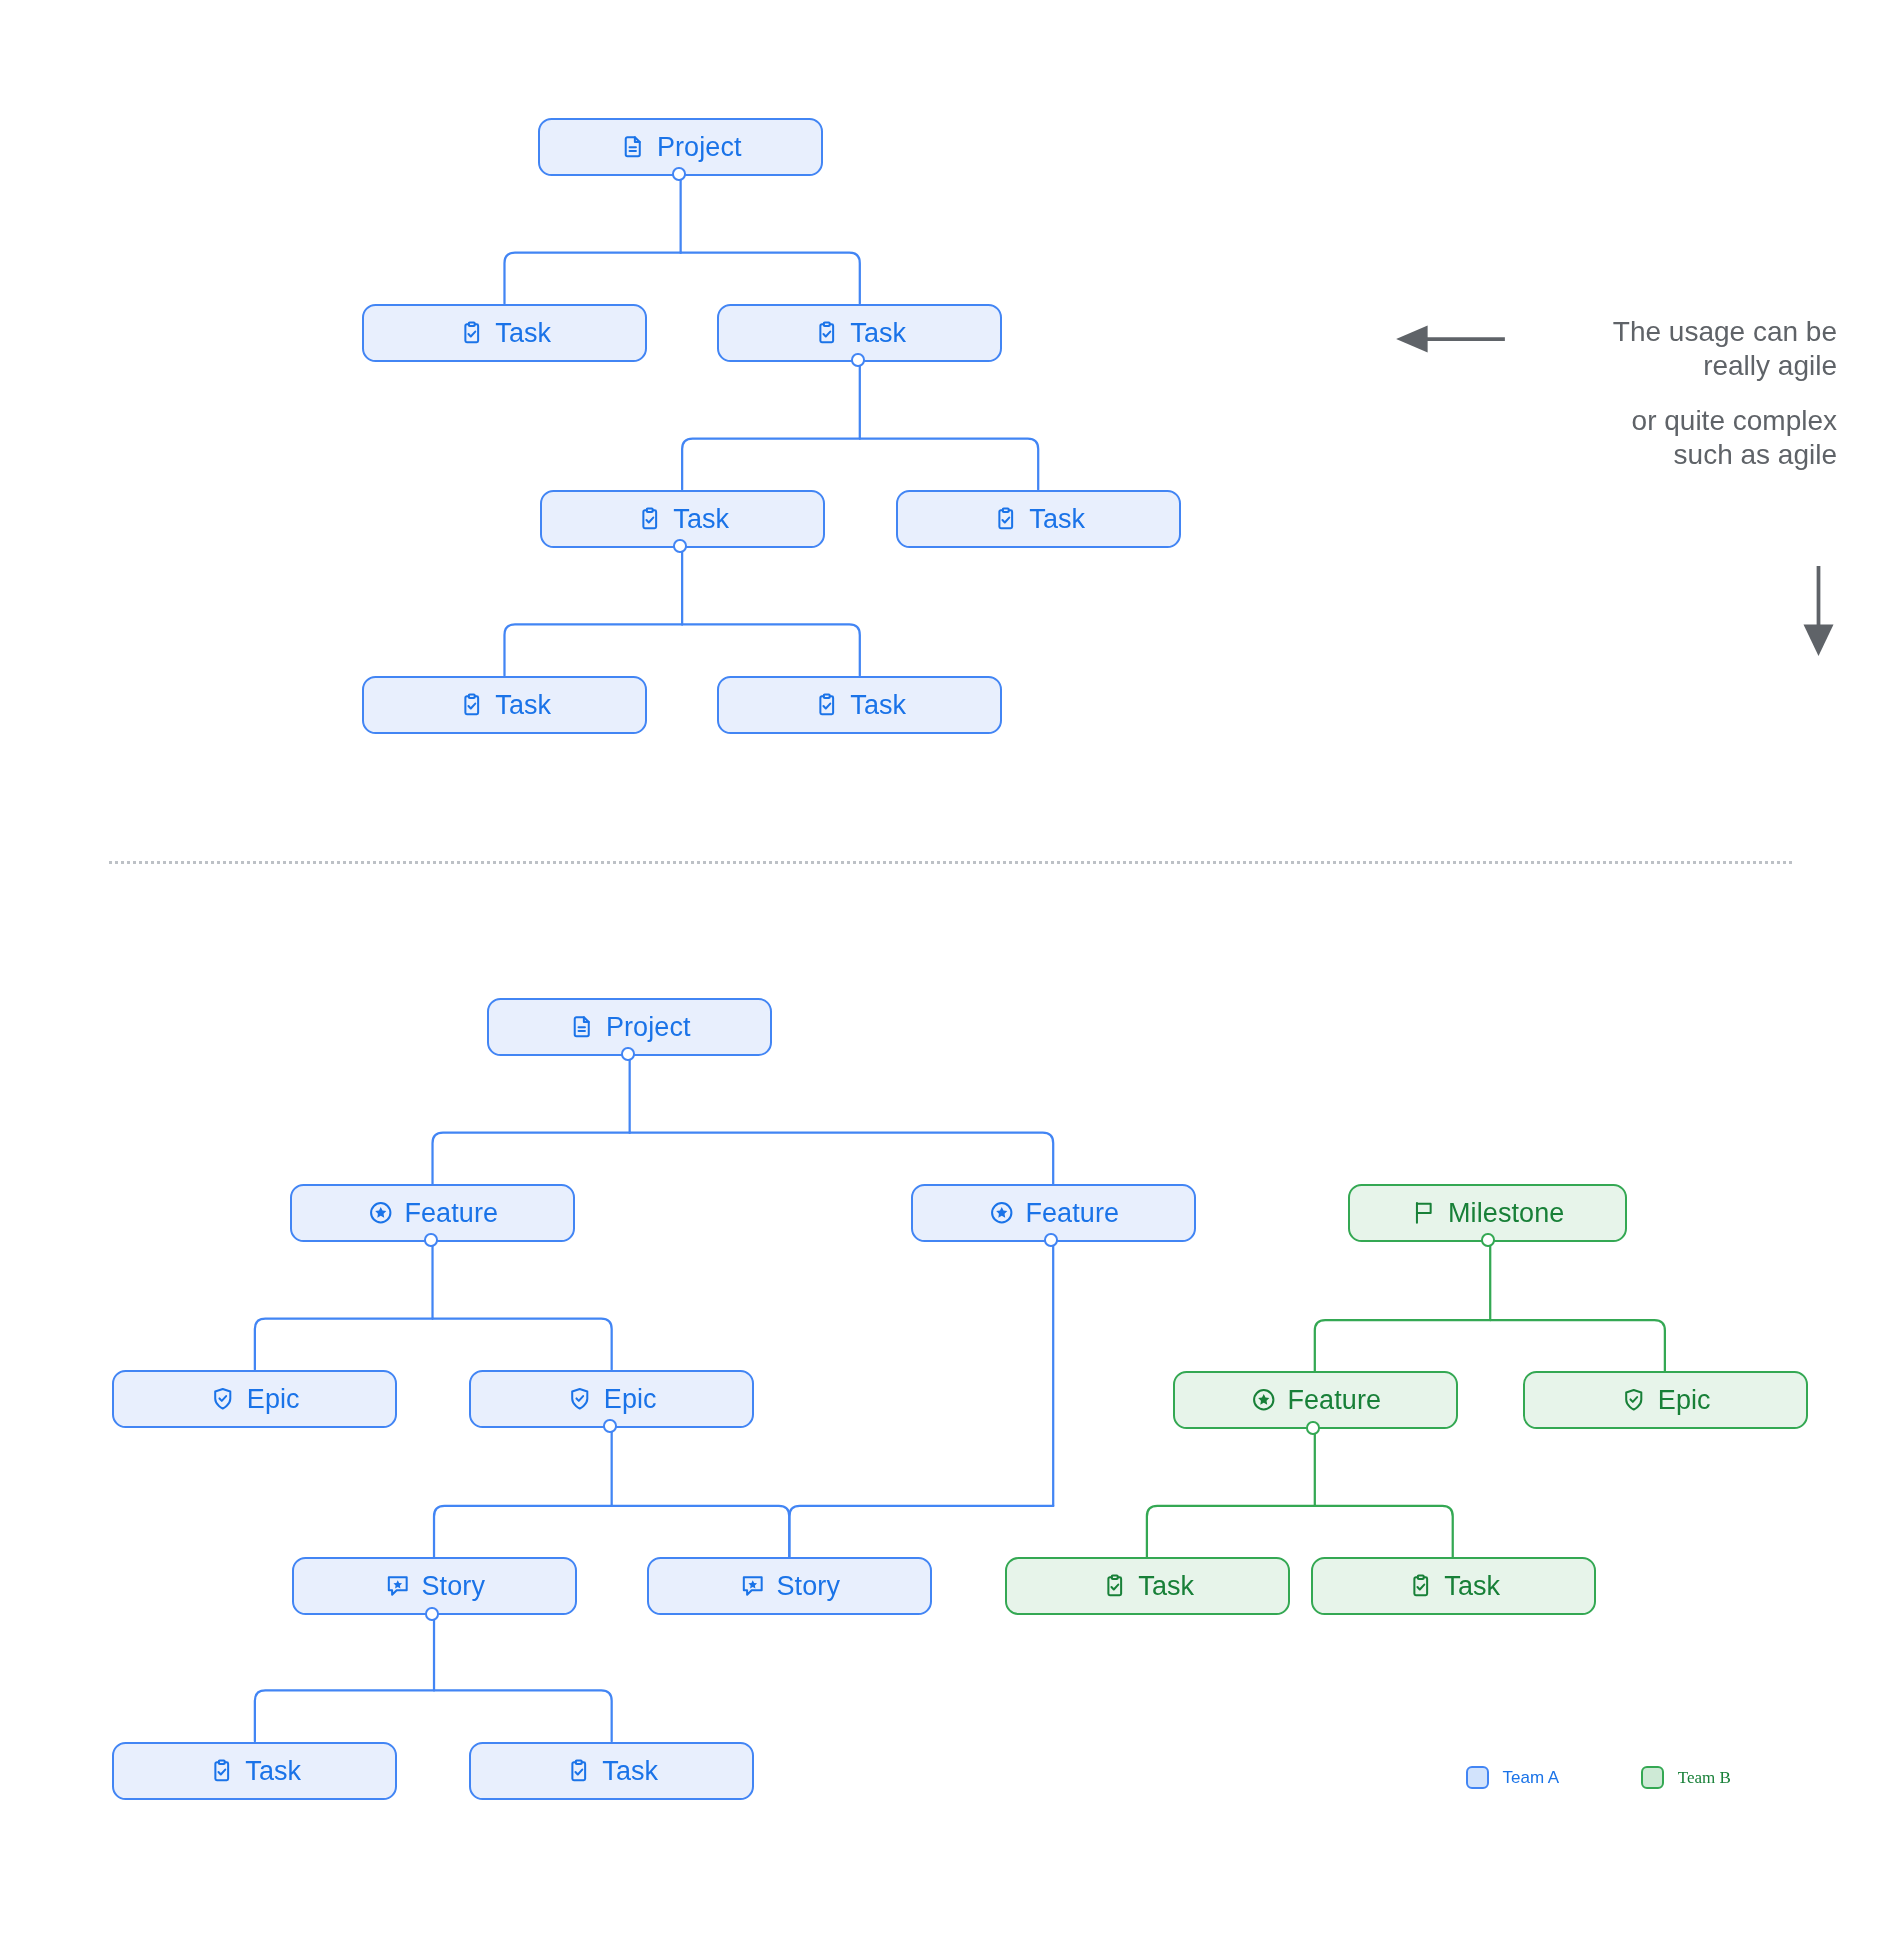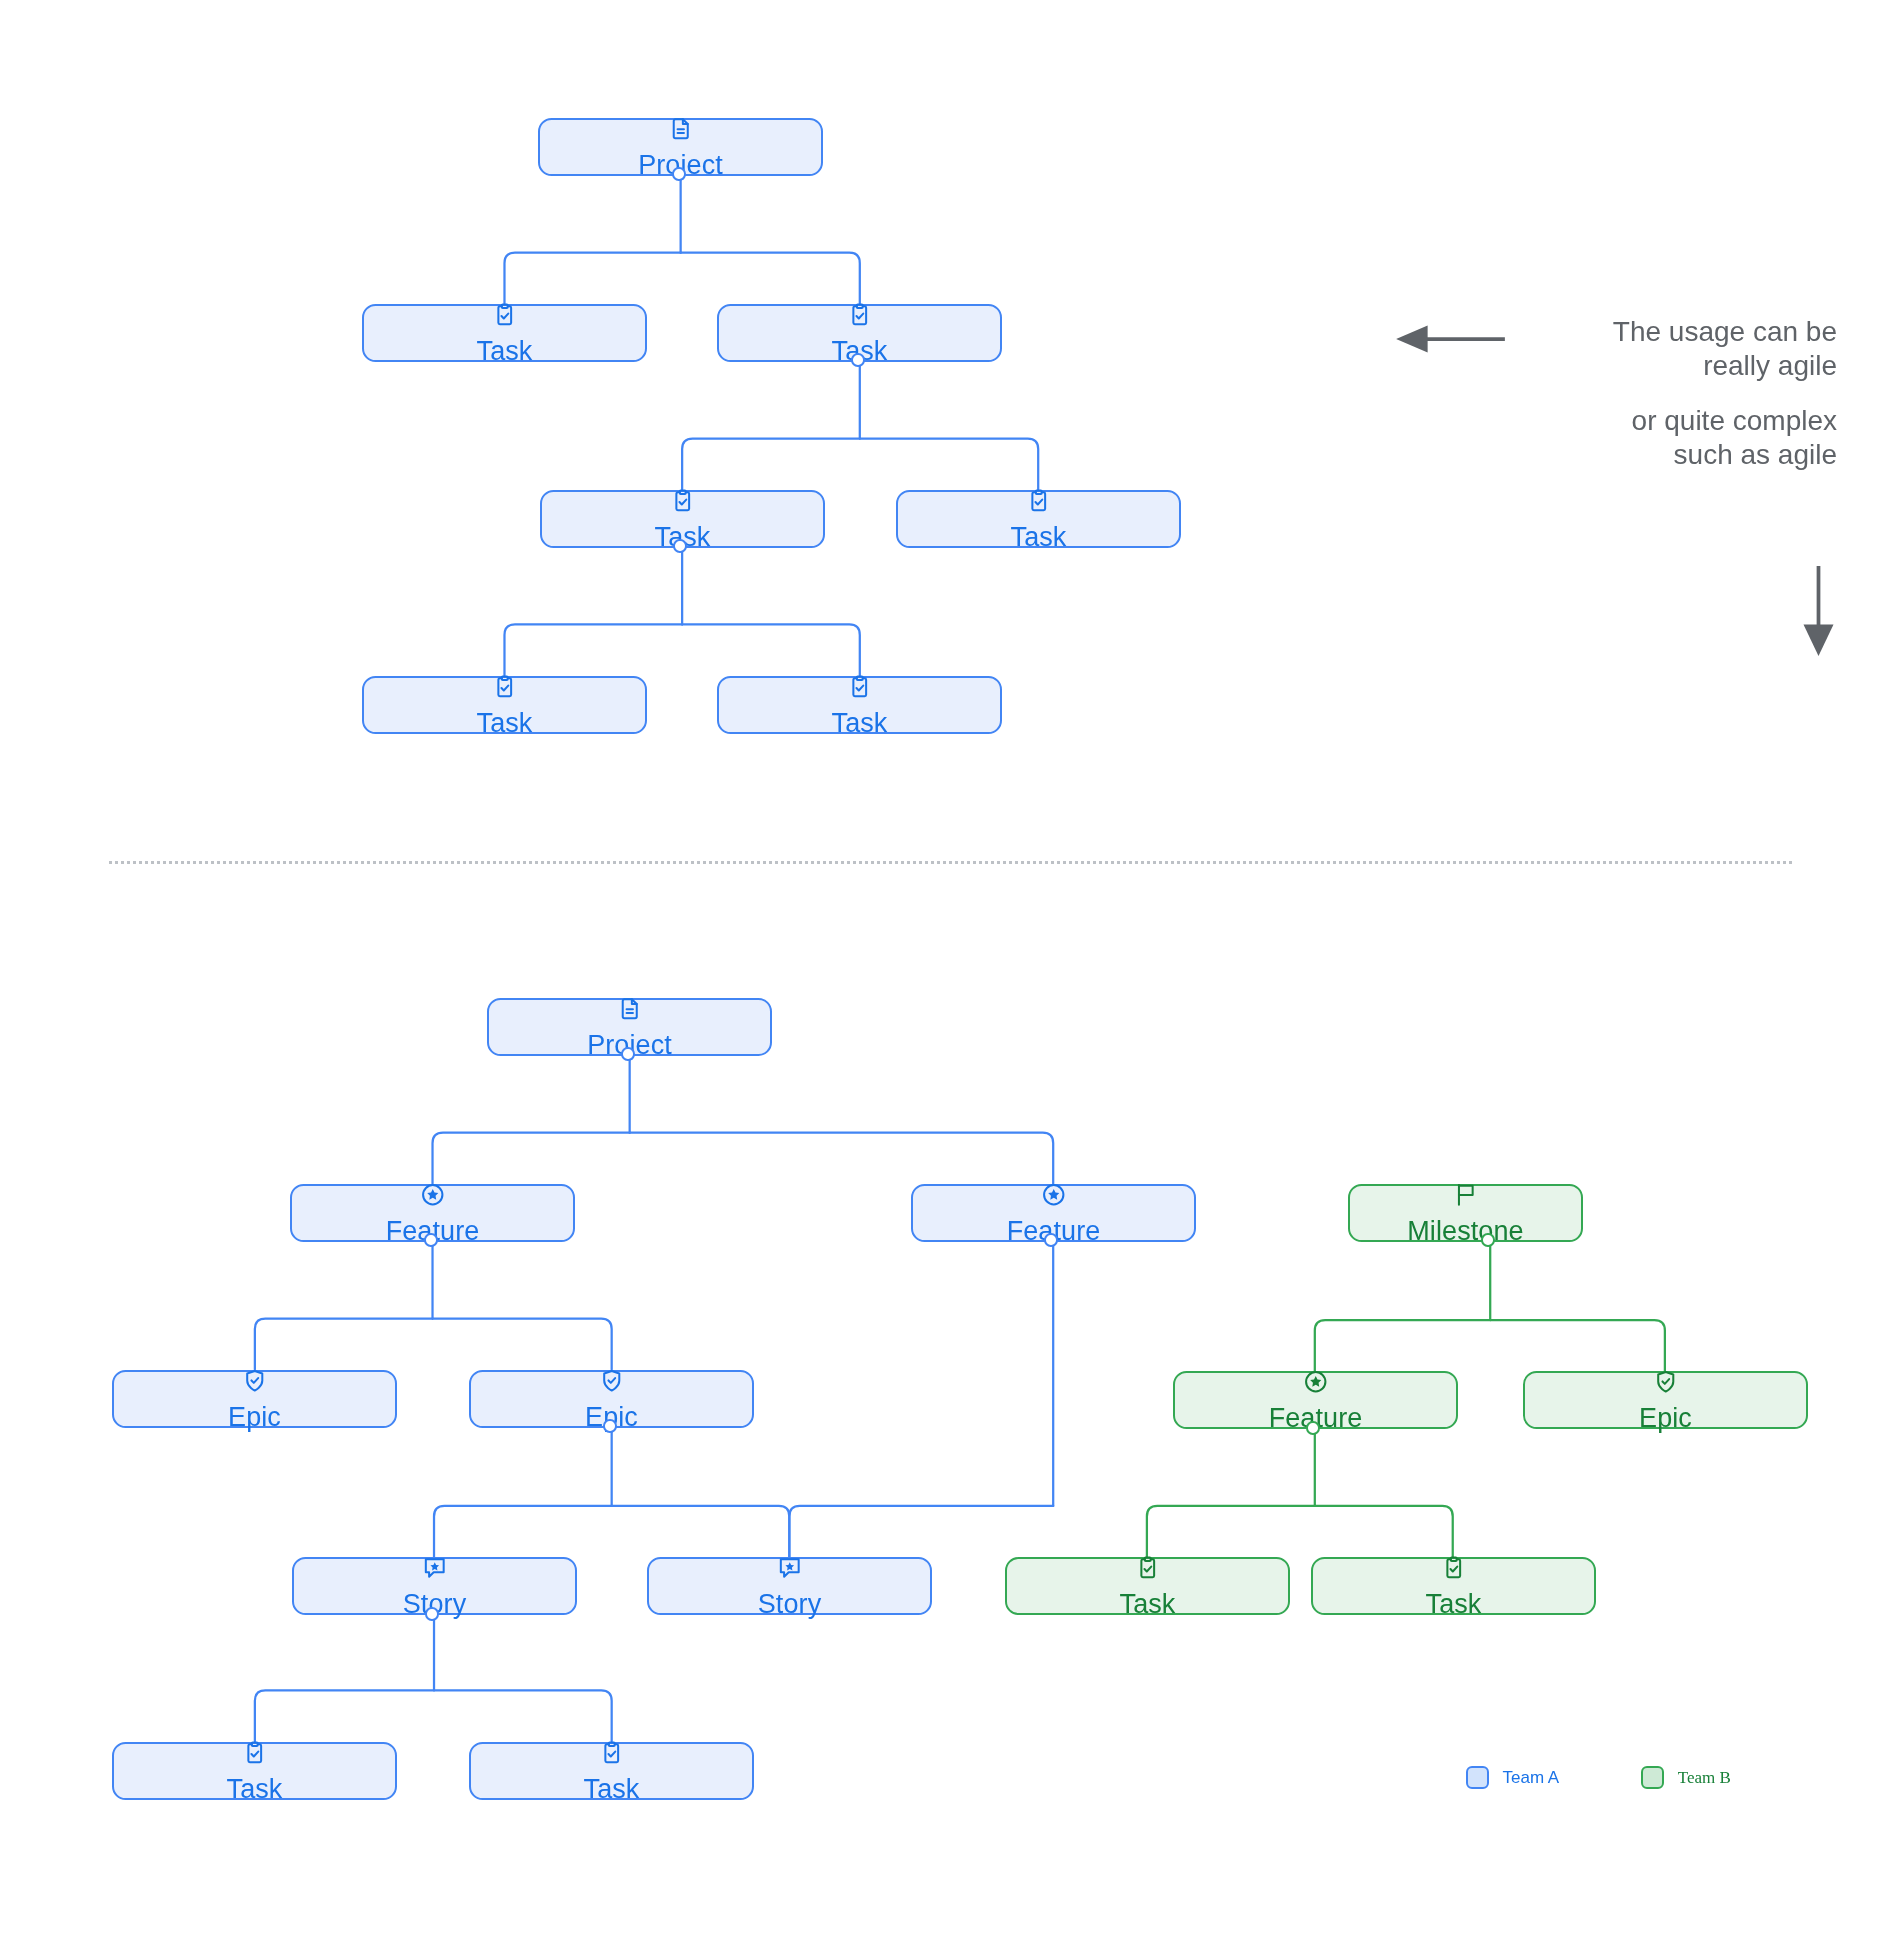--- a/index.html
+++ b/index.html
@@ -24,21 +24,20 @@
     justify-content: center;
     gap: 10.5px;
     border-radius: 13.5px;
     border-width: 2.2px;
     border-style: solid;
     font-size: 27px;
     font-weight: 400;
     letter-spacing: 0.1px;
     white-space: nowrap;
     z-index: 5;
-    flex-direction: column;
   }
   .node.team-a {
     background: #e8effd;
     border-color: #4285f4;
     color: #1a73e8;
   }
   .node.team-b {
     background: #e7f4ea;
     border-color: #34a853;
     color: #188038;
@@ -255,21 +254,21 @@
       </div>
       <div class="node team-a" style="left: 911px; top: 1184px; width: 285px; height: 58px;">
         <span class="nd-icon">
           <svg width="25.5" height="25.5" viewBox="0 0 24 24" fill="none" stroke="currentColor" stroke-width="1.9">
             <circle cx="12" cy="12" r="9.1"></circle>
             <path fill="currentColor" stroke="none" d="M12 6.6l1.62 3.3 3.64.53-2.63 2.56.62 3.62L12 14.9l-3.25 1.71.62-3.62-2.63-2.56 3.64-.53z"></path>
           </svg>
         </span>
         <span class="nd-label">Feature</span>
       </div>
-      <div class="node team-b" style="left: 1348px; top: 1184px; width: 235px; height: 58px;">
+      <div class="node team-b" style="left: 1348px; top: 1184px; width: 279px; height: 58px;">
         <span class="nd-icon">
           <svg width="25.5" height="25.5" viewBox="0 0 24 24" fill="none" stroke="currentColor" stroke-width="1.9" stroke-linecap="round" stroke-linejoin="round">
             <path d="M5.6 21.3V2.9"></path>
             <path d="M5.6 3.6h12.9v8.6H5.6"></path>
           </svg>
         </span>
         <span class="nd-label">Milestone</span>
       </div>
       <div class="node team-a" style="left: 112px; top: 1370px; width: 285px; height: 58px;">
         <span class="nd-icon">

